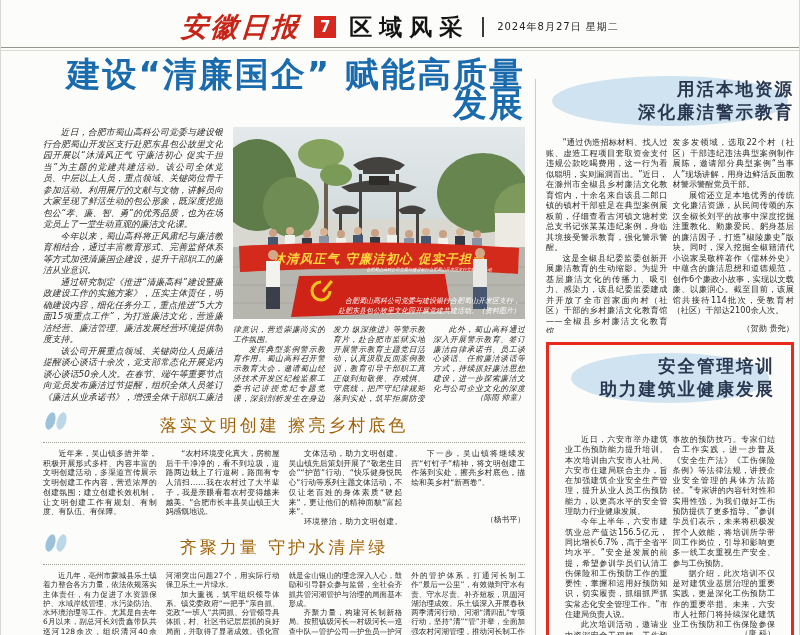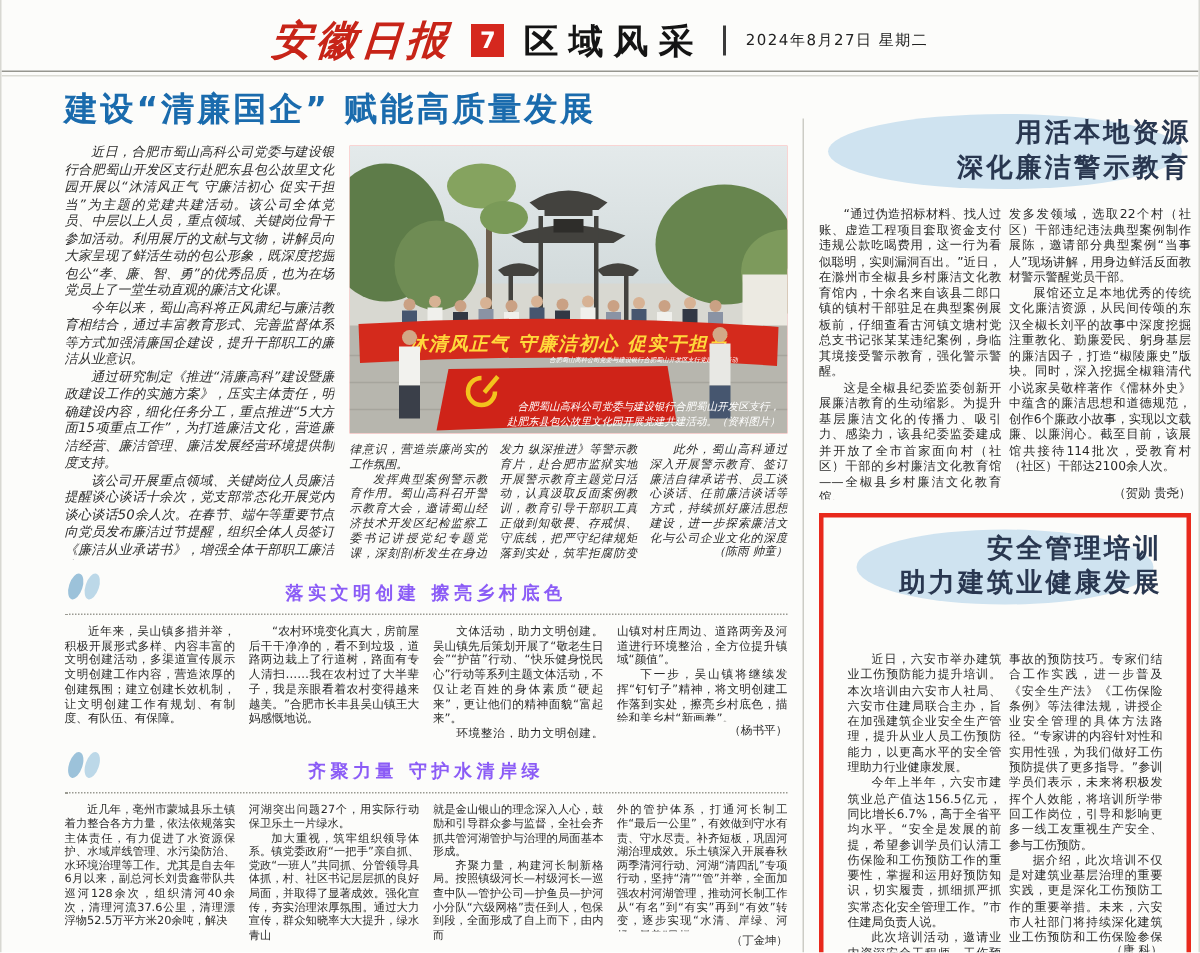--- a/index.html
+++ b/index.html
@@ -22,22 +22,22 @@
   .mast-rule  { height:1px; background:#96968f; margin-top:4px; }
   .mast-rule2 { height:1px; background:#dadad3; margin-top:2px; }
 
   
   .content { display:flex; gap:10px; padding:0 5px 0 42px; margin-top:2px; }
   .left-zone { width:482px; flex:none; }
   .v-rule { width:1px; background:#ccccc5; margin-top:26px; }
   .right-zone { flex:1; padding-top:20px; min-width:0; }
 
   
-  .main-headline { font-size:22px; line-height:30px; font-weight:bold; color:#1a6bad;
-                   text-align:left; letter-spacing:2px; margin:6px 0 8px; }
+  .main-headline { font-size:34px; line-height:30px; font-weight:bold; color:#1a6bad;
+                   text-align:right; letter-spacing:2px; margin:6px 0 8px; }
   .main-row { display:flex; gap:10px;font-style:italic; }
   .main-left-col { width:180px; flex:none; font-size:8.8px; line-height:11.5px;
                    text-align:justify; height:276px; overflow:hidden; }
   .main-left-col p, .ptext p { margin:0; text-indent:2em; }
   .ptext p.cont { text-indent:0; }
   .photo-stack { flex:1; min-width:0; }
   .photo { position:relative; width:292px; height:192px; overflow:hidden; background:#fca5a5; }
   .below-photo { display:flex; gap:8px; margin-top:6px; height:78px;
                  font-size:7.8px; line-height:9.8px; text-align:justify; }
   .below-photo .bcol { flex:1; min-width:0; overflow:hidden; }
@@ -47,21 +47,21 @@
   .with-byline .ptext { flex:1 1 auto; overflow:hidden; }
 
   
   .sec { margin-top:8px; }
   .sec-head { position:relative; text-align:center; padding:3px 0 5px; border-bottom:1px dotted #9a9a92; }
   .quote-marks { position:absolute; left:3px; top:1px; }
   .quote-marks i { display:inline-block; width:9px; height:18px; border-radius:50%;
                    transform:rotate(18deg); }
   .quote-marks i.q1 { background:#9cc2da; margin-right:2px; }
   .quote-marks i.q2 { background:#bcd8e8; }
-  .sec-title { font-size:12px; font-weight:700; color:#8b5cf6; letter-spacing:3px; }
+  .sec-title { font-size:17px; font-weight:400; color:#a16207; letter-spacing:3px; }
   .sec-cols { display:flex; gap:9px; margin-top:6px; text-align:justify; }
   .sec-cols .scol { flex:1; min-width:0; overflow:hidden; }
   .sec1 .sec-cols { height:76px; font-size:7.8px; line-height:9.7px; }
   .sec2 .sec-cols { height:96px; font-size:7.5px; line-height:9.3px; }
 
   
   .ellipse-head { position:relative; text-align:right; padding:5px 0; }
   .ellipse-bg { position:absolute; left:6px; right:6px; top:3px; bottom:3px;
                 background:#cfe3f0; border-radius:50%; }
   .ellipse-head .tline { position:relative; font-size:17.5px; font-weight:900;
@@ -212,21 +212,20 @@
             </div>
           <div class="scol ptext">
               <p>“农村环境变化真大，房前屋后干干净净的，看不到垃圾，道路两边栽上了行道树，路面有专人清扫……我在农村过了大半辈子，我是亲眼看着农村变得越来越美。”合肥市长丰县吴山镇王大妈感慨地说。</p>
             </div>
           <div class="scol ptext">
               <p>文体活动，助力文明创建。吴山镇先后策划开展了“敬老生日会”“护苗”行动、“快乐健身悦民心”行动等系列主题文体活动，不仅让老百姓的身体素质“硬起来”，更让他们的精神面貌“富起来”。</p>
               <p>环境整治，助力文明创建。吴</p>
             </div>
           <div class="scol with-byline">
             <div class="ptext">
-                <p class="cont">山镇对村庄周边、道路两旁及河道进行环境整治，全方位提升镇域“颜值”。</p>
                 <p>下一步，吴山镇将继续发挥“钉钉子”精神，将文明创建工作落到实处，擦亮乡村底色，描绘和美乡村“新画卷”。</p>
               </div>
             <p class="byline">（杨书平）</p>
           </div>
         </div>
       </section>
 
       <section class="sec sec2">
         <div class="sec-head">
           <span class="quote-marks"><i class="q1"></i><i class="q2"></i></span>

